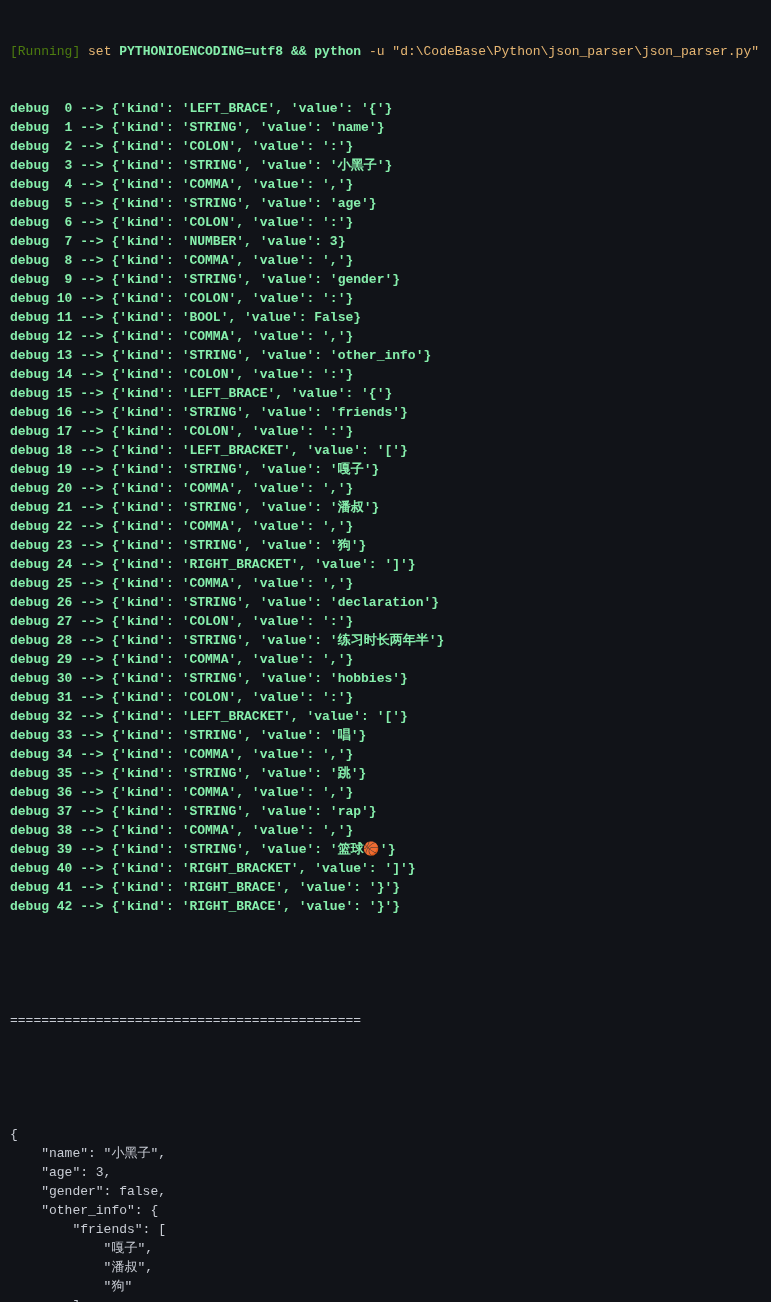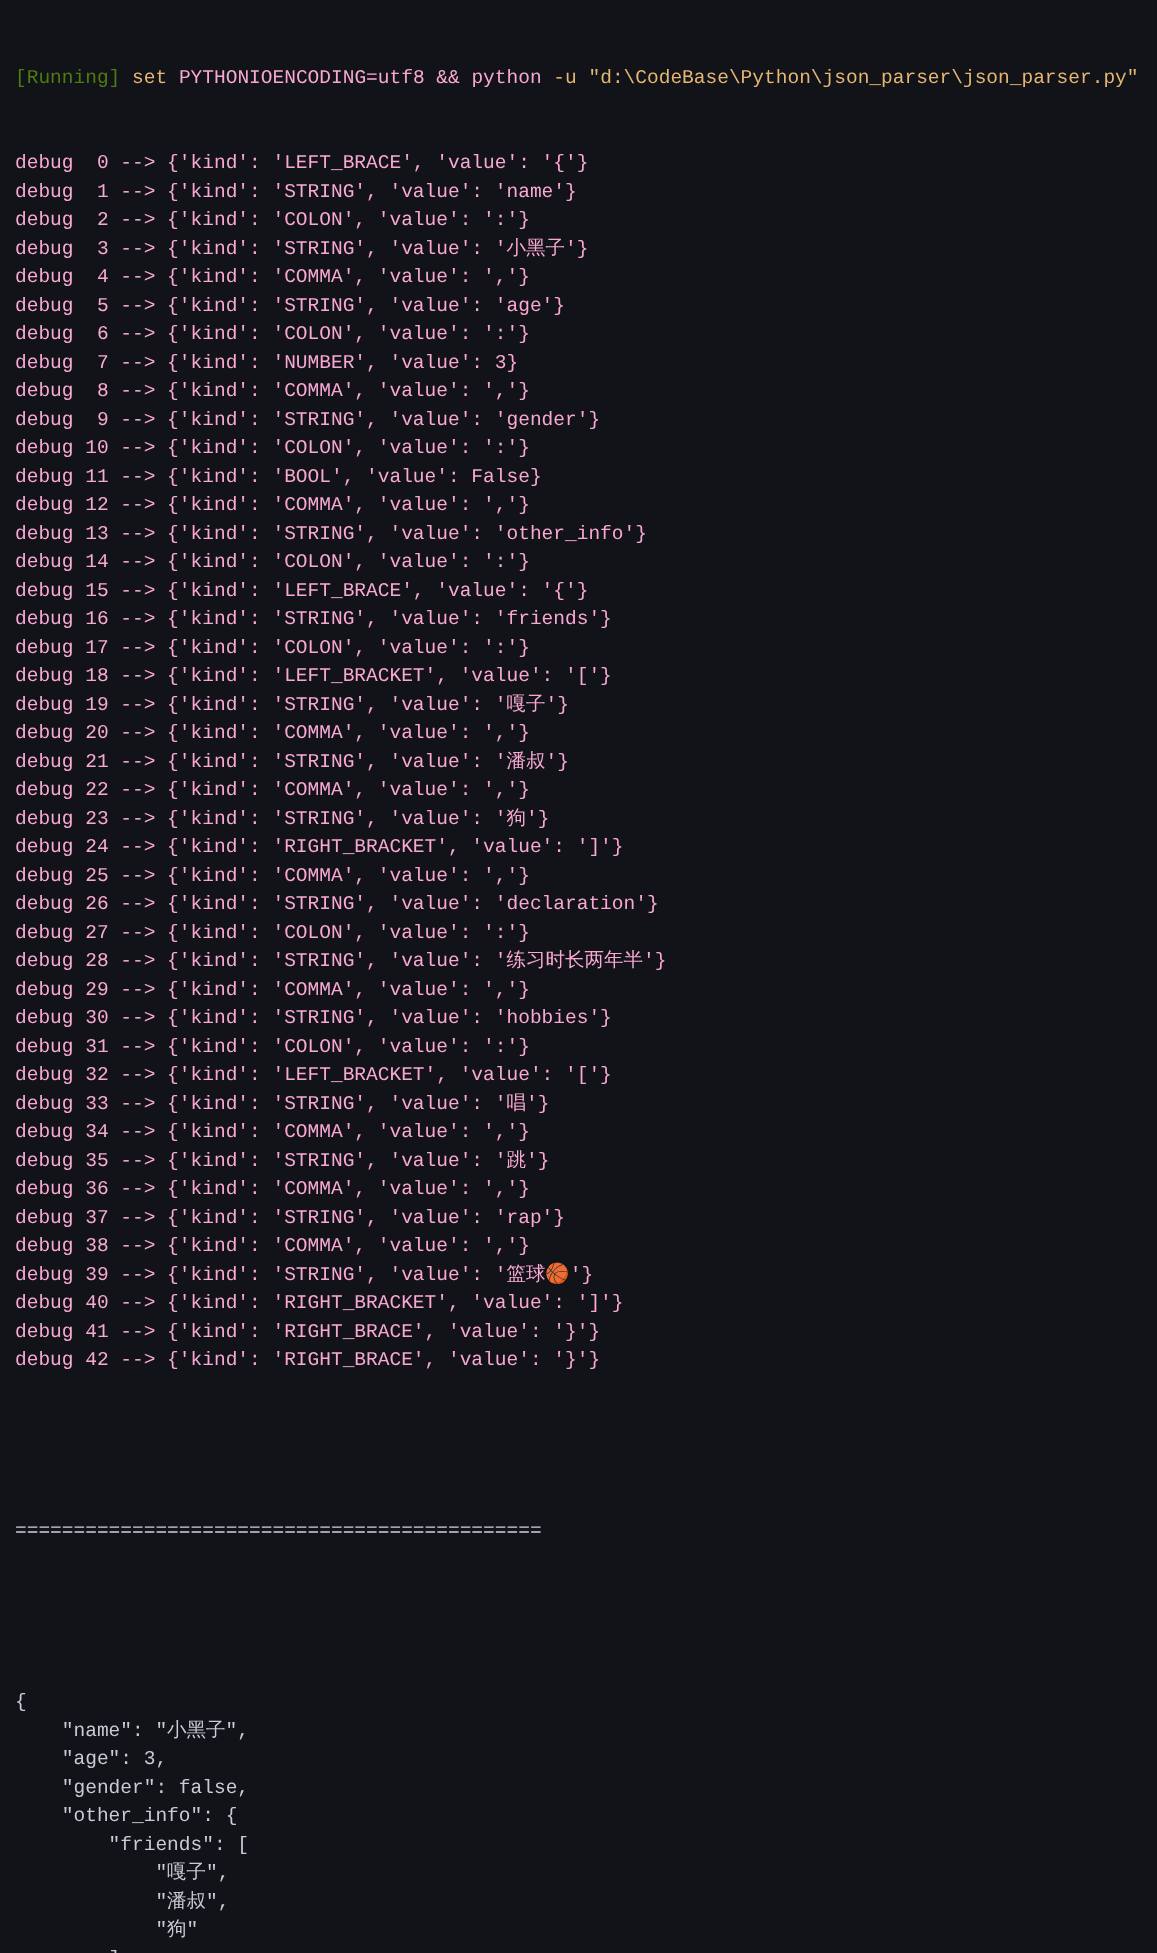--- a/index.html
+++ b/index.html
@@ -12,21 +12,21 @@
     line-height: 19px;
     width: 771px;
   }
   .terminal {
     padding: 4px 10px 20px 10px;
     white-space: pre;
   }
   
   .c-running  { color: #4d7c0f; }   
   .c-str      { color: #e6b673; }
-  .c-plain    { color: #f9a8d4; }
+  .c-plain    { color: #86efac; font-weight: bold; }
   .sep        { color: #c8ccd4; }
   .json-block { color: #c8ccd4; }
 </style>
 </head>
 <body>
 
 <div class="terminal">
   <div><span class="c-running">[Running]</span><span> </span><span class="c-str">set</span><span> </span><span class="c-plain">PYTHONIOENCODING=utf8 &amp;&amp; python</span><span> </span><span class="c-str">-u</span><span> </span><span class="c-str">"d:\CodeBase\Python\json_parser\json_parser.py"</span></div>
   <div id="token-lines"><div class="c-plain">debug  0 --&gt; {'kind': 'LEFT_BRACE', 'value': '{'}</div><div class="c-plain">debug  1 --&gt; {'kind': 'STRING', 'value': 'name'}</div><div class="c-plain">debug  2 --&gt; {'kind': 'COLON', 'value': ':'}</div><div class="c-plain">debug  3 --&gt; {'kind': 'STRING', 'value': '小黑子'}</div><div class="c-plain">debug  4 --&gt; {'kind': 'COMMA', 'value': ','}</div><div class="c-plain">debug  5 --&gt; {'kind': 'STRING', 'value': 'age'}</div><div class="c-plain">debug  6 --&gt; {'kind': 'COLON', 'value': ':'}</div><div class="c-plain">debug  7 --&gt; {'kind': 'NUMBER', 'value': 3}</div><div class="c-plain">debug  8 --&gt; {'kind': 'COMMA', 'value': ','}</div><div class="c-plain">debug  9 --&gt; {'kind': 'STRING', 'value': 'gender'}</div><div class="c-plain">debug 10 --&gt; {'kind': 'COLON', 'value': ':'}</div><div class="c-plain">debug 11 --&gt; {'kind': 'BOOL', 'value': False}</div><div class="c-plain">debug 12 --&gt; {'kind': 'COMMA', 'value': ','}</div><div class="c-plain">debug 13 --&gt; {'kind': 'STRING', 'value': 'other_info'}</div><div class="c-plain">debug 14 --&gt; {'kind': 'COLON', 'value': ':'}</div><div class="c-plain">debug 15 --&gt; {'kind': 'LEFT_BRACE', 'value': '{'}</div><div class="c-plain">debug 16 --&gt; {'kind': 'STRING', 'value': 'friends'}</div><div class="c-plain">debug 17 --&gt; {'kind': 'COLON', 'value': ':'}</div><div class="c-plain">debug 18 --&gt; {'kind': 'LEFT_BRACKET', 'value': '['}</div><div class="c-plain">debug 19 --&gt; {'kind': 'STRING', 'value': '嘎子'}</div><div class="c-plain">debug 20 --&gt; {'kind': 'COMMA', 'value': ','}</div><div class="c-plain">debug 21 --&gt; {'kind': 'STRING', 'value': '潘叔'}</div><div class="c-plain">debug 22 --&gt; {'kind': 'COMMA', 'value': ','}</div><div class="c-plain">debug 23 --&gt; {'kind': 'STRING', 'value': '狗'}</div><div class="c-plain">debug 24 --&gt; {'kind': 'RIGHT_BRACKET', 'value': ']'}</div><div class="c-plain">debug 25 --&gt; {'kind': 'COMMA', 'value': ','}</div><div class="c-plain">debug 26 --&gt; {'kind': 'STRING', 'value': 'declaration'}</div><div class="c-plain">debug 27 --&gt; {'kind': 'COLON', 'value': ':'}</div><div class="c-plain">debug 28 --&gt; {'kind': 'STRING', 'value': '练习时长两年半'}</div><div class="c-plain">debug 29 --&gt; {'kind': 'COMMA', 'value': ','}</div><div class="c-plain">debug 30 --&gt; {'kind': 'STRING', 'value': 'hobbies'}</div><div class="c-plain">debug 31 --&gt; {'kind': 'COLON', 'value': ':'}</div><div class="c-plain">debug 32 --&gt; {'kind': 'LEFT_BRACKET', 'value': '['}</div><div class="c-plain">debug 33 --&gt; {'kind': 'STRING', 'value': '唱'}</div><div class="c-plain">debug 34 --&gt; {'kind': 'COMMA', 'value': ','}</div><div class="c-plain">debug 35 --&gt; {'kind': 'STRING', 'value': '跳'}</div><div class="c-plain">debug 36 --&gt; {'kind': 'COMMA', 'value': ','}</div><div class="c-plain">debug 37 --&gt; {'kind': 'STRING', 'value': 'rap'}</div><div class="c-plain">debug 38 --&gt; {'kind': 'COMMA', 'value': ','}</div><div class="c-plain">debug 39 --&gt; {'kind': 'STRING', 'value': '篮球🏀'}</div><div class="c-plain">debug 40 --&gt; {'kind': 'RIGHT_BRACKET', 'value': ']'}</div><div class="c-plain">debug 41 --&gt; {'kind': 'RIGHT_BRACE', 'value': '}'}</div><div class="c-plain">debug 42 --&gt; {'kind': 'RIGHT_BRACE', 'value': '}'}</div></div>
   <div>&nbsp;</div>

